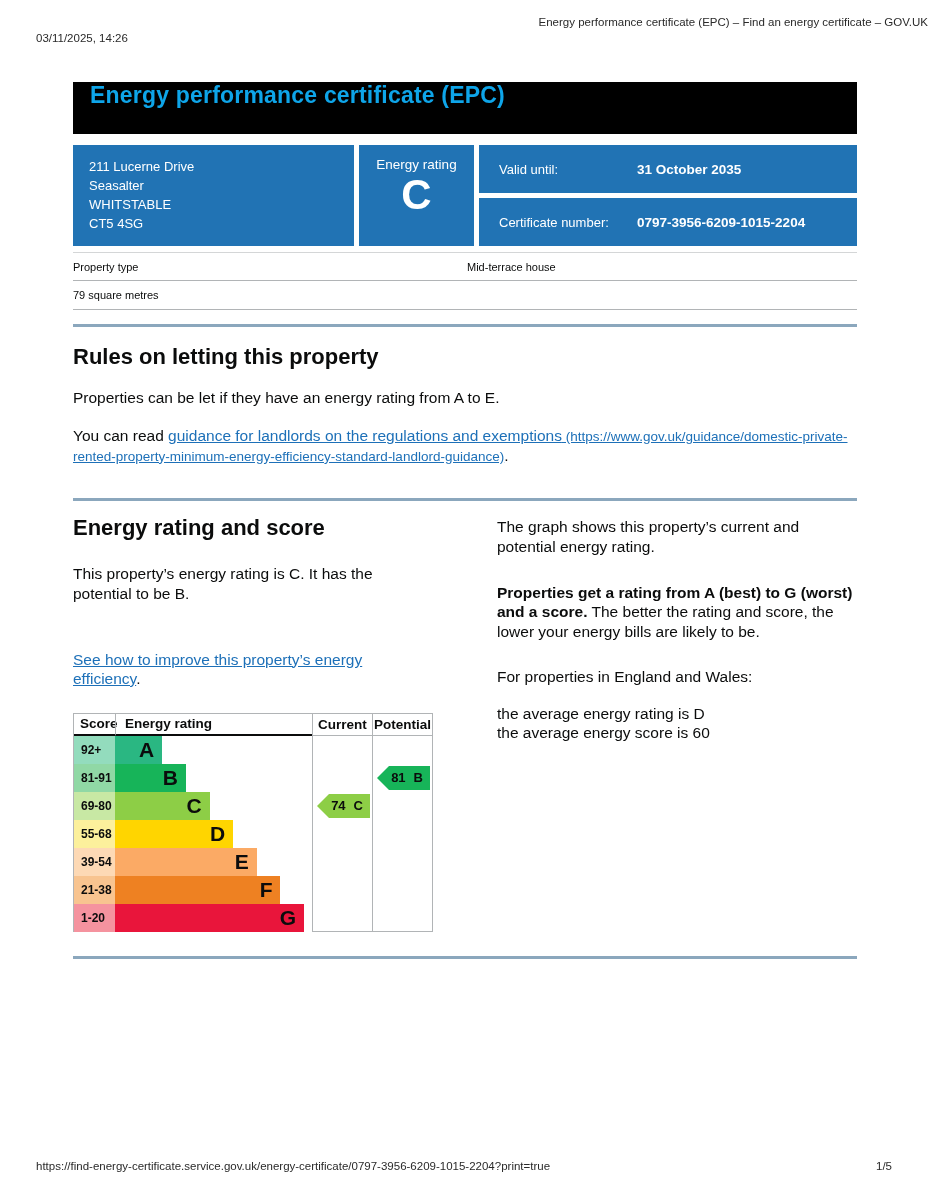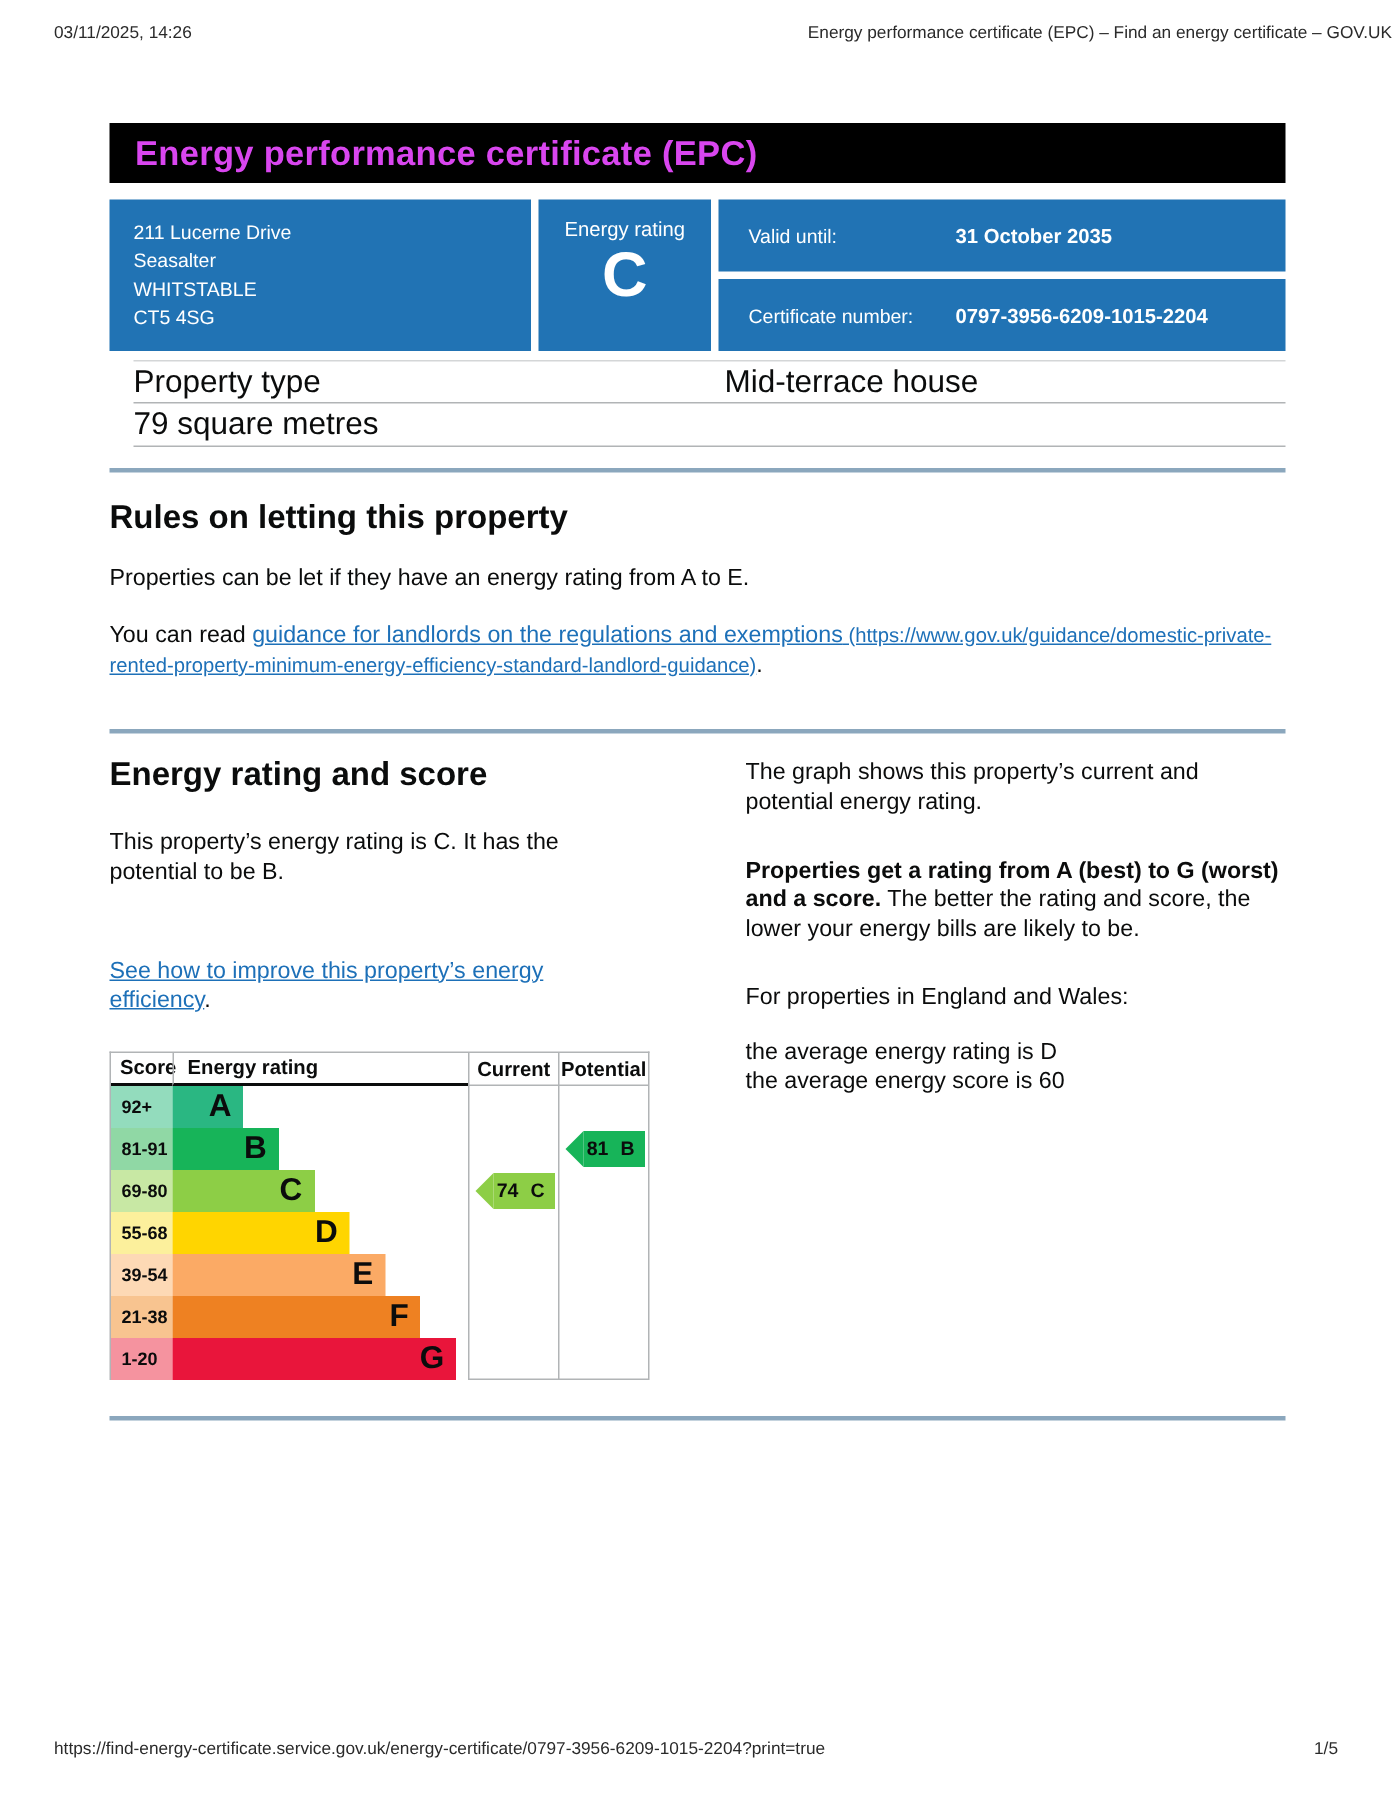--- a/index.html
+++ b/index.html
@@ -1,42 +1,42 @@
 <!DOCTYPE html>
 <html style="--panel-blue: #2173b4; --link-blue: #1d70b8; --divider-blue: #8ba7bd; --banner-black: #000000; --border-gray: #b1b4b6;"><head>
 <meta charset="utf-8">
 <style>
   * { margin:0; padding:0; box-sizing:border-box; }
   html,body { width:928px; height:1200px; background:#ffffff; font-family:"Liberation Sans", sans-serif; color:#0b0c0c; position:relative; overflow:hidden; }
 
   
   .print-header { position:absolute; top:16px; left:0; right:0; height:16px; font-size:11.5px; color:#2a2a2a; }
-  .print-date { position:absolute; left:36px; top:0; }
+  .print-date { position:absolute; left:36px; top:16px; }
   .print-title { position:absolute; left:0; right:0; text-align:right; top:0; }
   .print-footer { position:absolute; top:1160px; left:36px; right:36px; font-size:11.5px; color:#2a2a2a; display:flex; justify-content:space-between; }
 
   .content { position:absolute; left:73px; top:82px; width:784px; }
 
   
-  .banner { height:40px; background:var(--banner-black); color:#d946ef; display:flex; align-items:center; padding-left:17px; }
+  .banner { height:52px; background:var(--banner-black); color:#0ea5e9; display:flex; align-items:flex-start; padding-left:17px; }
   .banner h1 { font-size:23px; font-weight:700; letter-spacing:0.2px; }
 
   
   .summary { margin-top:11px; height:100px; display:grid; grid-template-columns:281px 115px 1fr; gap:5px; }
   .panel { background:var(--panel-blue); color:#ffffff; }
   .addr { padding:13px 16px; font-size:13px; line-height:1.45; }
   .rating-panel { display:flex; flex-direction:column; align-items:center; }
   .rating-label { font-size:13.5px; margin-top:12px; }
   .rating-big { font-size:42px; font-weight:700; line-height:1; margin-top:2px; }
   .validity { display:grid; grid-template-rows:1fr 1fr; gap:5px; }
   .validity-row { background:var(--panel-blue); color:#ffffff; display:grid; grid-template-columns:138px 1fr; align-items:center; padding-left:20px; font-size:13px; }
   .validity-row .value { font-weight:700; font-size:13.5px; }
 
   
-  .facts { margin-top:7px; font-size:21px;margin-left:16px; }
+  .facts { margin-top:7px; font-size:11px; }
   .facts .row { display:grid; grid-template-columns:394px 1fr; align-items:center; height:29px; border-bottom:1px solid var(--border-gray); }
   .facts .row:first-child { border-top:1px solid #d4d6d7; }
 
   .divider { border:none; border-top:3px solid var(--divider-blue); margin-top:14px; }
 
   
   .rules { margin-top:17px; }
   h2.section-heading { font-size:22px; font-weight:700; }
   p.body-text { font-size:15.5px; line-height:1.28; margin-top:18px; max-width:784px; }
   a.gov-link { color:var(--link-blue); text-decoration:underline; cursor:pointer; }

